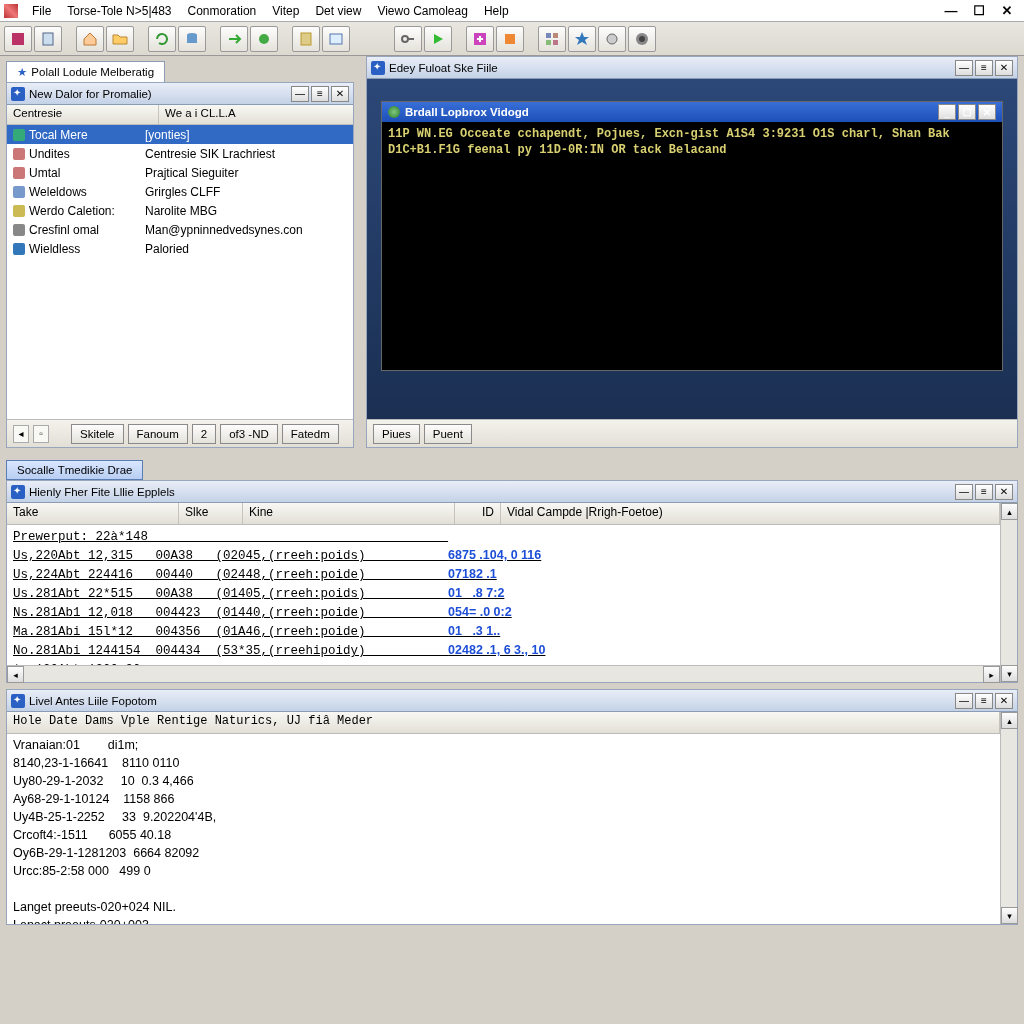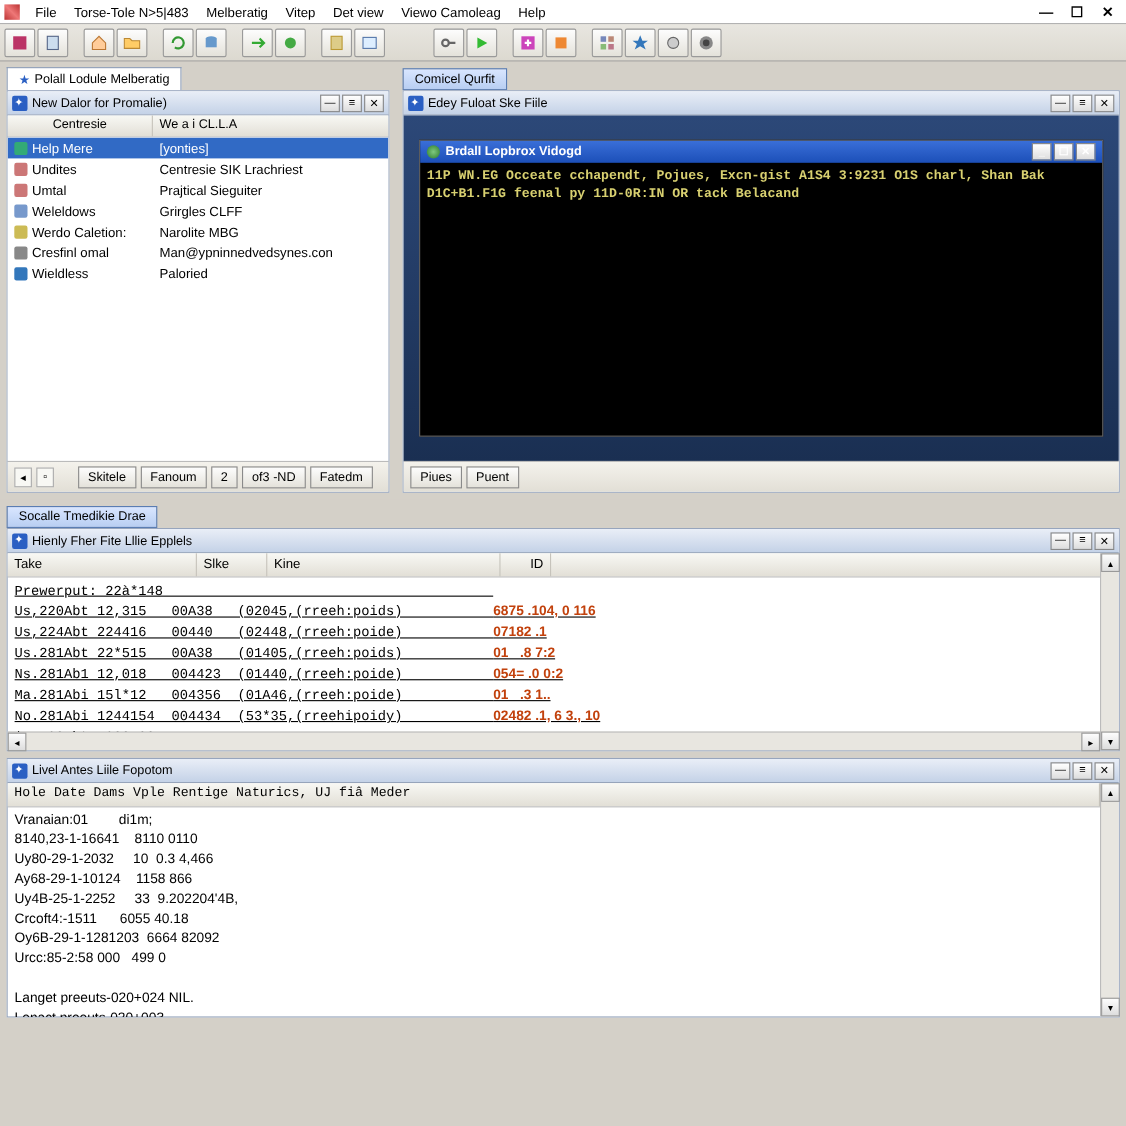--- a/index.html
+++ b/index.html
@@ -27,21 +27,21 @@
 .tab.output { background:linear-gradient(#d9e6ff,#b8cef2); border:1px solid #5a7db3; color:#000;}
 
 .panel { flex:1; margin:0 6px 6px 6px; background:#fff; border:1px solid #97a5bd; display:flex; flex-direction:column;}
 .panel-title { background:linear-gradient(#e9eef7,#c4d2e7); border-bottom:1px solid #8b9bb3; height:22px; display:flex; align-items:center; padding:0 4px; font-size:11.5px; }
 .panel-title .icon { width:14px; height:14px; background:#2a5fc3; display:inline-block; margin-right:4px; border-radius:2px; position:relative;}
 .panel-title .icon::after { content:"✦"; color:#fff; font-size:10px; position:absolute; left:2px; top:0;}
 .panel-title .spacer { flex:1; }
 .pt-btn { width:18px; height:16px; border:1px solid #888; background:linear-gradient(#fff,#ddd); margin-left:2px; display:flex; align-items:center; justify-content:center; font-size:10px; cursor:pointer;}
 
 .list-head { height:20px; display:flex; background:linear-gradient(#f8f8f4,#e2dfd6); border-bottom:1px solid #bbb; font-size:11.5px;}
-.list-head .col1 { width:132px; padding:2px 20px; border-right:1px solid #c6c3bb;text-align:center;}
+.list-head .col1 { width:152px; padding:2px 6px; border-right:1px solid #c6c3bb;}
 .list-head .col2 { flex:1; padding:2px 6px;}
 
 .list-body { flex:1; overflow:auto; background:#fff;}
 .list-row { display:flex; height:19px; align-items:center; font-size:12px;}
 .list-row.selected { background:#316ac5; color:#fff;}
 .list-row .c1 { width:132px; padding:0 6px; display:flex; align-items:center; gap:4px; white-space:nowrap; overflow:hidden;}
 .list-row .c2 { flex:1; padding:0 6px; white-space:nowrap; overflow:hidden;}
 .list-row .ric { width:12px; height:12px; display:inline-block; }
 
 .panel-footer { height:28px; border-top:1px solid #bbb; background:linear-gradient(#f4f2ec,#e2dfd6); display:flex; align-items:center; padding:0 6px; gap:4px;}
@@ -55,40 +55,40 @@
 .console-title .ci { width:12px; height:12px; background:radial-gradient(#7fc97f,#2a7a2a); border-radius:50%; margin-right:5px;}
 .console-title .spacer{flex:1;}
 .console-body { color:#d8d070; font-family:"Courier New",monospace; font-size:12px; padding:4px 6px; line-height:16px; min-height:248px; font-weight:bold;}
 .console-footer { height:28px; border-top:1px solid #bbb; background:linear-gradient(#f4f2ec,#e2dfd6); display:flex; align-items:center; padding:0 6px; gap:4px;}
 
 .bottom-section { display:flex; flex-direction:column; }
 .data-panel { margin:0 6px 6px 6px; border:1px solid #97a5bd; background:#fff; display:flex; flex-direction:column;}
 .data-head { display:flex; background:linear-gradient(#f8f8f4,#e2dfd6); border-bottom:1px solid #bbb; height:22px; font-size:12px;}
 .data-head .dcol { padding:2px 6px; border-right:1px solid #c6c3bb;}
 .data-body { height:140px; overflow:auto; font-family:"Courier New",monospace; font-size:12.5px; padding:2px 6px; position:relative; white-space:pre; line-height:18px;text-decoration:underline;}
-.data-body .gr { color:#c2410c; font-weight:bold;}
+.data-body .gr { color:#1d4ed8; font-weight:bold;}
 .hscroll { height:17px; background:#e8e6e0; border-top:1px solid #bbb; display:flex;}
 .hscroll .sbtn { width:17px; height:17px; border:1px solid #999; background:linear-gradient(#fdfdfd,#ddd); display:flex; align-items:center; justify-content:center; font-size:9px; cursor:pointer;}
 .hscroll .track { flex:1; }
 
 .log-body { height:190px; overflow:auto; font-family:Liberation Sans, sans-serif; font-size:12.5px; padding:2px 6px; white-space:pre; line-height:18px; position:relative;}
 .vscroll { width:17px; background:#e8e6e0; border-left:1px solid #bbb; display:flex; flex-direction:column;}
 .vscroll .sbtn { width:17px; height:17px; border:1px solid #999; background:linear-gradient(#fdfdfd,#ddd); display:flex; align-items:center; justify-content:center; font-size:9px; cursor:pointer;}
 
 .data-wrap { display:flex; }
 .data-wrap .left { flex:1; display:flex; flex-direction:column;}
 </style>
 </head>
 <body>
 
 <div class="menubar">
   <div class="app-icon"></div>
   <div class="menu-item">File</div>
   <div class="menu-item">Torse-Tole N&gt;5|483</div>
-  <div class="menu-item">Melberatig</div>
+  <div class="menu-item">Conmoration</div>
   <div class="menu-item">Vitep</div>
   <div class="menu-item">Det view</div>
   <div class="menu-item">Viewo Camoleag</div>
   <div class="menu-item">Help</div>
   <div class="spacer"></div>
   <div class="win-btn">—</div>
   <div class="win-btn">☐</div>
   <div class="win-btn">✕</div>
 </div>
 
@@ -217,21 +217,21 @@
         <div class="pt-btn">✕</div>
       </div>
       <div class="list-head">
         <div class="col1">Centresie</div>
         <div class="col2">We a i CL.L.A</div>
       </div>
       <div class="list-body" id="list-body">
           <div class="list-row selected">
             <div class="c1">
               <span class="ric" style="background:#3a7;border-radius:2px"></span>
-              <span>Help Mere</span>
+              <span>Tocal Mere</span>
             </div>
             <div class="c2">[yonties]</div>
           </div>
           <div class="list-row">
             <div class="c1">
               <span class="ric" style="background:#c77;border-radius:2px"></span>
               <span>Undites</span>
             </div>
             <div class="c2">Centresie SIK Lrachriest</div>
           </div>
@@ -278,23 +278,20 @@
         <div class="fbtn">Skitele</div>
         <div class="fbtn">Fanoum</div>
         <div class="fbtn">2</div>
         <div class="fbtn">of3 -ND</div>
         <div class="fbtn">Fatedm</div>
       </div>
     </div>
   </div>
 
   <div class="right-col">
-    <div class="tabstrip">
-      <div class="tab output">Comicel Qurfit</div>
-    </div>
     <div class="console-wrap">
       <div class="panel-title">
         <span class="icon"></span>
         <span>Edey Fuloat Ske Fiile</span>
         <span class="spacer"></span>
         <div class="pt-btn">—</div>
         <div class="pt-btn">≡</div>
         <div class="pt-btn">✕</div>
       </div>
       <div class="console-viewport">
@@ -334,20 +331,21 @@
       <div class="pt-btn">≡</div>
       <div class="pt-btn">✕</div>
     </div>
     <div class="data-wrap">
       <div class="left">
         <div class="data-head">
           <div class="dcol" style="width:172px">Take</div>
           <div class="dcol" style="width:64px">Slke</div>
           <div class="dcol" style="width:212px">Kine</div>
           <div class="dcol" style="width:46px;text-align:right">ID</div>
+          <div class="dcol" style="flex:1">Vidal Campde |Rrigh-Foetoe)</div>
         </div>
         <div class="data-body" id="data-body">Prewerput: 22à*148                                        <span class="gr"></span>
 Us,220Abt 12,315   00A38   (02045,(rreeh:poids)           <span class="gr">6875 .104, 0 116</span>
 Us,224Abt 224416   00440   (02448,(rreeh:poide)           <span class="gr">07182 .1</span>
 Us.281Abt 22*515   00A38   (01405,(rreeh:poids)           <span class="gr">01   .8 7:2</span>
 Ns.281Ab1 12,018   004423  (01440,(rreeh:poide)           <span class="gr">054= .0 0:2</span>
 Ma.281Abi 15l*12   004356  (01A46,(rreeh:poide)           <span class="gr">01   .3 1..</span>
 No.281Abi 1244154  004434  (53*35,(rreehipoidy)           <span class="gr">02482 .1, 6 3., 10</span>
 *s.120Abt 1300-90                                         <span class="gr"></span>
 </div>

